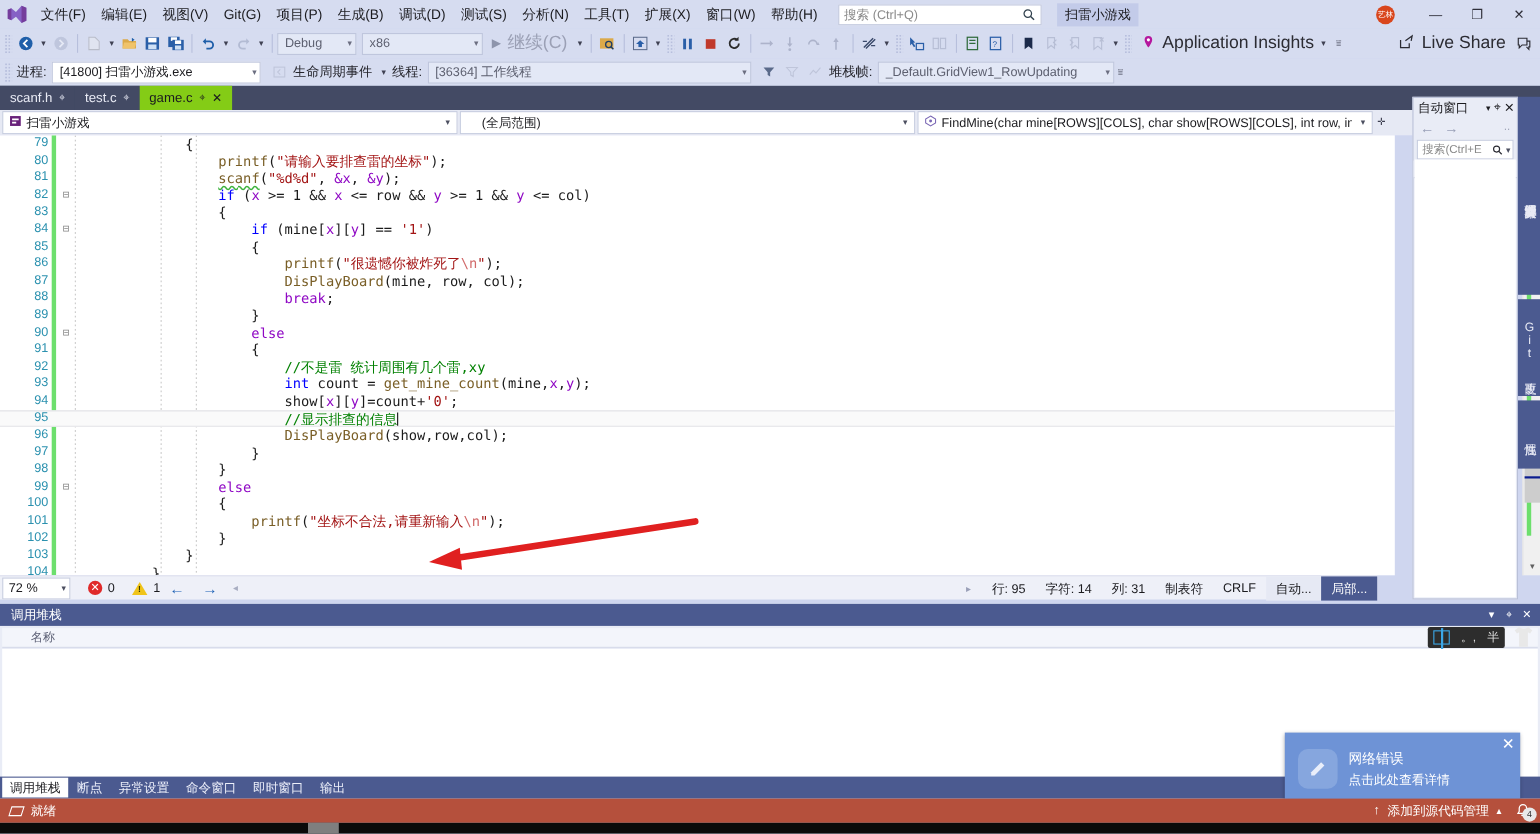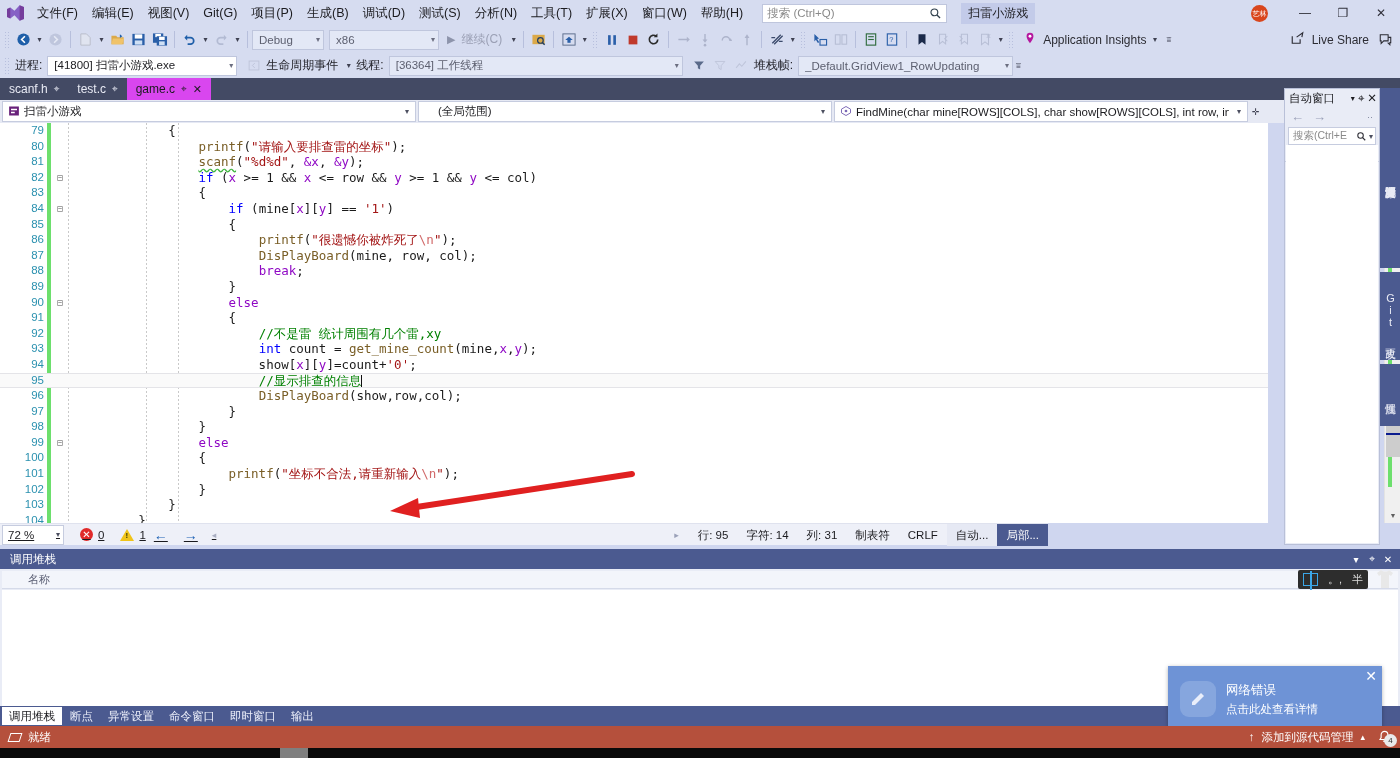--- a/index.html
+++ b/index.html
@@ -53,42 +53,42 @@
   .tb{ width:21px; height:22px; display:flex; align-items:center; justify-content:center; }
   .tb.dis{ opacity:.38; }
   .tb-caret{ width:11px; height:22px; display:flex; align-items:center; justify-content:center; color:#3f4152; font-size:8px; }
   .sep{ width:1px; height:17px; background:#b7bfdc; margin:0 4px; }
   .combo{
     height:20px; border:1px solid #bfc6dd; background:#e3e8f6; display:flex; align-items:center;
     padding:0 3px 0 6px; font-size:11.5px; color:#5d6070; min-width:0;
   }
   .combo .cv{ flex:1; white-space:nowrap; overflow:hidden; }
   .combo .cc{ font-size:8px; color:#6b6e80; padding-left:6px; }
-  .tb-text{ font-size:12px; color:#2c2c33; padding:0 3px; white-space:nowrap; }
+  .tb-text{ font-size:16px; color:#2c2c33; padding:0 3px; white-space:nowrap; }
   .tb-text.dis{ color:#9ba0b5; }
   .tb-btn{ height:22px; display:flex; align-items:center; padding:0 3px; }
   .rt{ position:absolute; right:4px; top:0; height:27px; display:flex; align-items:center; }
 
   
   .toolbar2{
     position:absolute; left:0; top:53px; width:1400px; height:25px;
     background:#d6dcf0; display:flex; align-items:center; padding-left:2px;
   }
   .lbl{ font-size:12px; color:#25252c; padding:0 5px 0 2px; white-space:nowrap; }
 
   
   .tabstrip{
     position:absolute; left:0; top:78px; width:1400px; height:22px;
     background:#434a64;
   }
   .tab{
     float:left; height:22px; display:flex; align-items:center; padding:0 9px;
     font-size:12px; color:#e9ebf5; background:#434a64; gap:6px;
   }
-  .tab.active{ background:#d946ef; color:#1b1b1f; }
+  .tab.active{ background:#84cc16; color:#1b1b1f; }
   .tab .pin{ font-size:10px; opacity:.9; }
   .tab .x{ font-size:11px; }
 
   
   .navbar{
     position:absolute; left:0; top:100px; width:1400px; height:23px;
     background:#e6e9f4; display:flex; align-items:center;
   }
   .navsel{
     height:21px; margin:1px 0 1px 2px; background:#fff; border:1px solid #c6ccdf;
@@ -135,23 +135,23 @@
     border-left:1px solid #e3e3e3;
   }
   .escroll .arw{ width:16px; height:16px; display:flex; align-items:center; justify-content:center; color:#606060; font-size:7px; }
   .escroll .track-green{ position:absolute; left:3px; top:19px; width:4px; height:345px; background:#6ddf6d; }
   .escroll .thumb{ position:absolute; left:1px; top:264px; width:14px; height:70px; background:#cdcdcd; }
   .escroll .thumb-mark{ position:absolute; left:4px; top:270px; width:7px; height:7px; background:#3db33d; }
   .escroll .cursor-mark{ position:absolute; left:1px; top:310px; width:14px; height:2px; background:#0b1c8f; }
 
   
   .estatus{
-    position:absolute; left:0; top:523px; width:1048px; height:22px;
+    position:absolute; left:0; top:523px; width:1252px; height:22px;
     background:#eef0f8; display:flex; align-items:center; border-top:1px solid #dfe2ee;
-    font-size:11.5px; color:#1b1b1f;text-decoration:underline;
+    font-size:11.5px; color:#1b1b1f;
   }
   .zoomsel{
     width:62px; height:20px; margin-left:2px; border:1px solid #c6ccdf; background:#fff;
     display:flex; align-items:center; padding:0 3px 0 5px;
   }
   .zoomsel .cc{ margin-left:auto; font-size:8px; color:#4c4f60; }
   .errbadge{ display:flex; align-items:center; gap:5px; margin-left:16px; }
   .dot-err{ width:13px; height:13px; border-radius:50%; background:#e02a2a; color:#fff; font-size:10px;
             display:flex; align-items:center; justify-content:center; font-weight:bold; }
   .tri-warn{ width:0;height:0;border-left:7px solid transparent;border-right:7px solid transparent;

